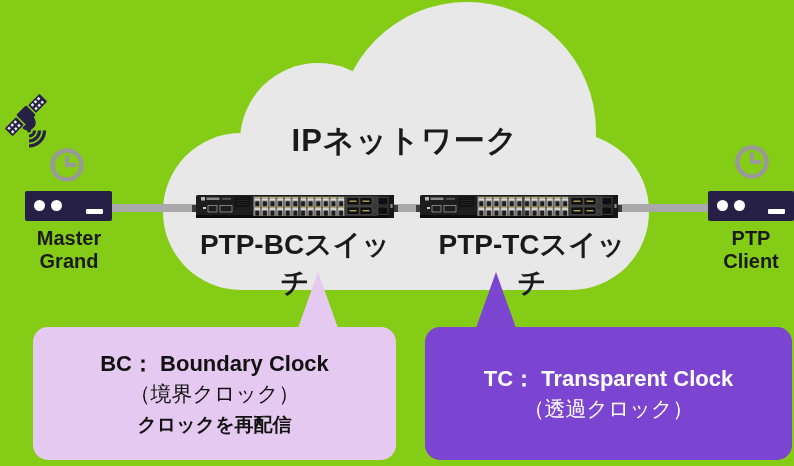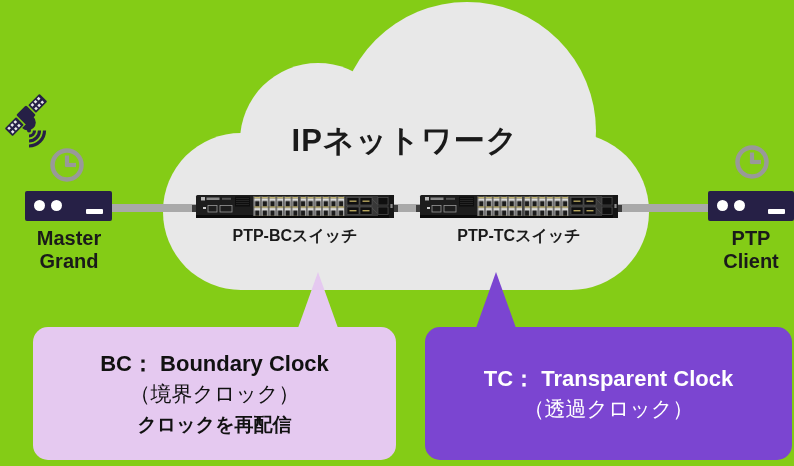--- a/index.html
+++ b/index.html
@@ -22,21 +22,21 @@
   .link-line{position:absolute;left:110px;top:204px;width:600px;height:8px;background:var(--link-line);}
 
   .device{position:absolute;width:87px;height:30px;background:var(--device);border-radius:2px;}
   .device .dot{position:absolute;width:11px;height:11px;border-radius:50%;background:#fff;top:9px;}
   .device .dot.d1{left:9px;} .device .dot.d2{left:26px;}
   .device .dash{position:absolute;right:9px;bottom:7px;width:17px;height:5px;background:#fff;border-radius:1px;}
 
   .node-label{position:absolute;text-align:center;font-size:20px;font-weight:bold;line-height:23px;color:var(--text);}
 
   .switch-label{position:absolute;top:226px;width:208px;text-align:center;
-    font-size:16px;font-weight:600;color:var(--text);}
+    font-size:28px;font-weight:600;color:var(--text);}
 
   .clock-svg circle{stroke:var(--clock-icon);}
   .clock-svg path{stroke:var(--clock-icon);}
   .sat{fill:var(--device);}
   .sat-stroke{stroke:var(--device);fill:none;}
 
   .callout{position:absolute;top:327px;height:133px;border-radius:15px;
     display:flex;flex-direction:column;justify-content:center;text-align:center;}
   .callout .h{font-size:22px;font-weight:bold;line-height:26px;}
   .callout .s{font-size:21px;font-weight:normal;line-height:25px;margin-top:4px;}
@@ -138,21 +138,21 @@
     <rect x="170.5" y="7.5" width="7" height="1.4" fill="#b5a55e"></rect>
     <rect x="157.5" y="17" width="7" height="1.4" fill="#b5a55e"></rect>
     <rect x="170.5" y="17" width="7" height="1.4" fill="#b5a55e"></rect>
     <rect x="186" y="4.5" width="10" height="7.5" fill="#0f0f0f" stroke="#5a5a5a" stroke-width="0.6"></rect>
     <rect x="186" y="14" width="10" height="7.5" fill="#0f0f0f" stroke="#5a5a5a" stroke-width="0.6"></rect>
     <rect x="197" y="2" width="5" height="23" fill="#161616"></rect>
     <rect x="198.4" y="11" width="2.2" height="4" fill="#888"></rect>
   </svg>
 
   <div class="switch-label" style="left:191px;">PTP-BCスイッチ</div>
-  <div class="switch-label" style="left:415px;">PTP-TCスイッチ</div>
+  <div class="switch-label" style="left:428px;">PTP-TCスイッチ</div>
 
   <div class="device" style="left:25px;top:191px;">
     <span class="dot d1"></span>
     <span class="dot d2"></span>
     <span class="dash"></span>
   </div>
   <div class="node-label" style="left:13px;top:227px;width:112px;">
     <div>Master</div>
     <div>Grand</div>
   </div>

